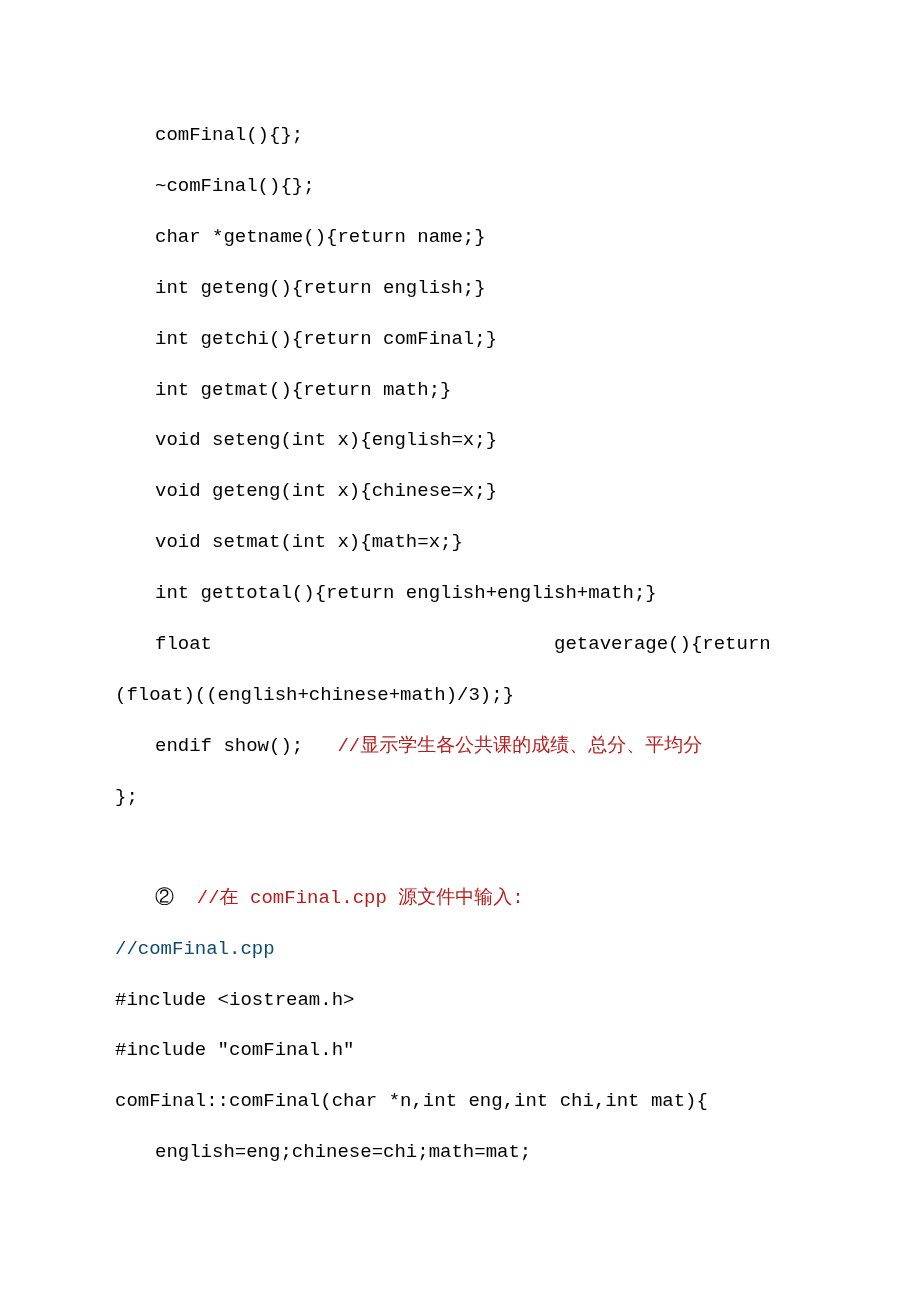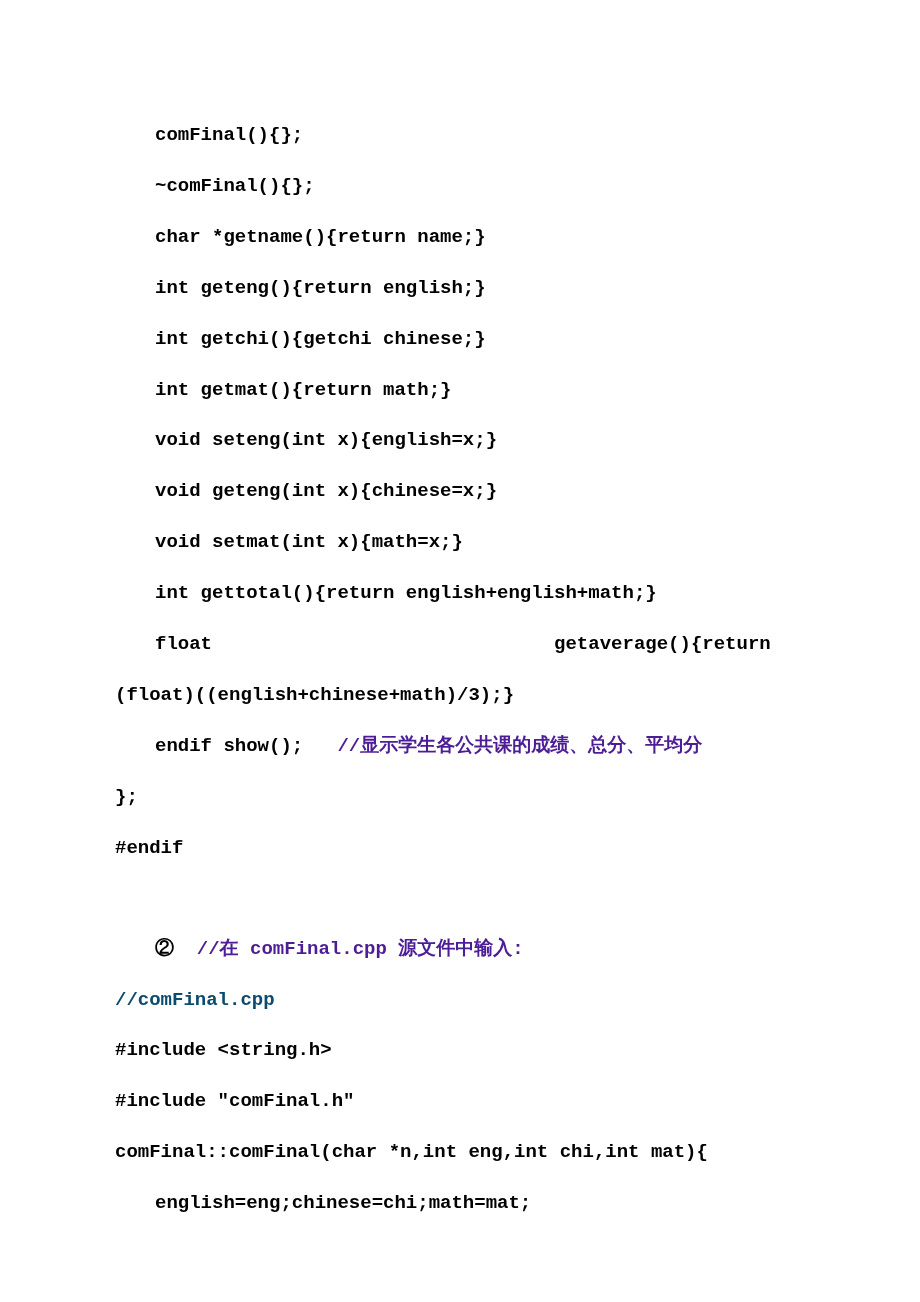--- a/index.html
+++ b/index.html
@@ -12,60 +12,58 @@
   .page {
     padding: 110px 115px 60px 115px;
     box-sizing: border-box;
   }
   .line {
     font-size: 19px;
     line-height: 2.68;
     white-space: pre;
     color: #000000;
     font-family: "Lucida Console", "Courier New", monospace;
-    font-weight: bold;
   }
   .indent {
     padding-left: 40px;
   }
   .comment-green {
-    color: #4c1d95;
+    color: #b91c1c;
   }
   .comment-red {
     color: #0c4a6e;
   }
   .blank {
     height: 50px;
   }
 </style>
 </head>
 <body>
 
 <div class="page">
   <div id="block1">
       <div class="line indent"><span>comFinal(){};</span></div>
       <div class="line indent"><span>~comFinal(){};</span></div>
       <div class="line indent"><span>char *getname(){return name;}</span></div>
       <div class="line indent"><span>int geteng(){return english;}</span></div>
-      <div class="line indent"><span>int getchi(){getchi chinese;}</span></div>
+      <div class="line indent"><span>int getchi(){return comFinal;}</span></div>
       <div class="line indent"><span>int getmat(){return math;}</span></div>
       <div class="line indent"><span>void seteng(int x){english=x;}</span></div>
       <div class="line indent"><span>void geteng(int x){chinese=x;}</span></div>
       <div class="line indent"><span>void setmat(int x){math=x;}</span></div>
       <div class="line indent"><span>int gettotal(){return english+english+math;}</span></div>
       <div class="line indent"><span>float                              getaverage(){return</span></div>
       <div class="line"><span>(float)((english+chinese+math)/3);}</span></div>
       <div class="line indent"><span>endif show();   </span><span class="comment-green">//显示学生各公共课的成绩、总分、平均分</span></div>
       <div class="line"><span>};</span></div>
-      <div class="line"><span>#endif</span></div>
     </div>
   <div class="blank"></div>
   <div id="header2">
       <div class="line indent"><span>②  </span><span class="comment-green">//在 comFinal.cpp 源文件中输入:</span></div>
     </div>
   <div id="block2">
       <div class="line"><span class="comment-red">//comFinal.cpp</span></div>
-      <div class="line"><span>#include &lt;string.h&gt;</span></div>
+      <div class="line"><span>#include &lt;iostream.h&gt;</span></div>
       <div class="line"><span>#include "comFinal.h"</span></div>
       <div class="line"><span>comFinal::comFinal(char *n,int eng,int chi,int mat){</span></div>
       <div class="line indent"><span>english=eng;chinese=chi;math=mat;</span></div>
     </div>
 </div>
 
 </body></html>

